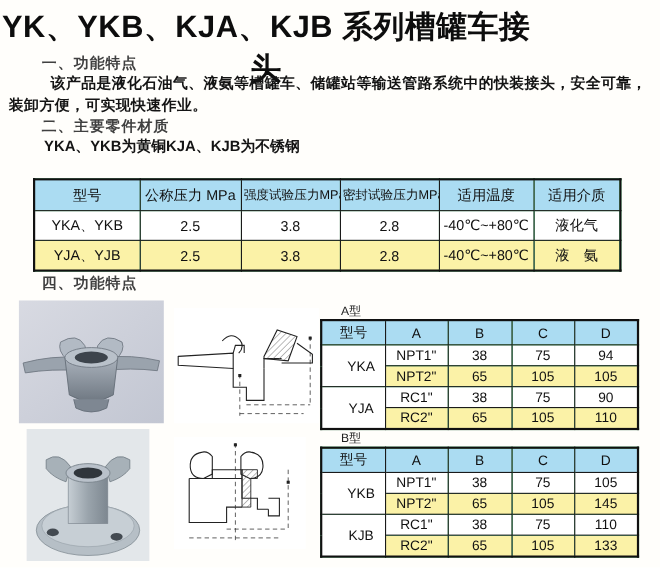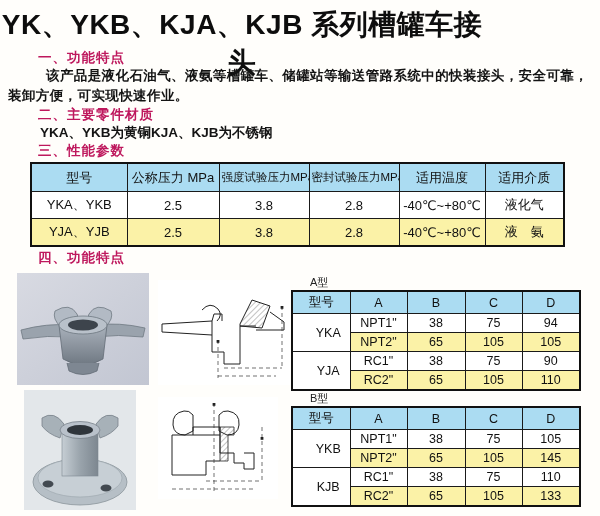--- a/index.html
+++ b/index.html
@@ -15,21 +15,21 @@
     overflow:hidden;
   }
   .abs{position:absolute;}
   .doc-title{
     top:6px;left:0;width:484px;
     text-align:center;
     font-size:28px;font-weight:bold;color:#0d0d0d;
     letter-spacing:0.5px;
   }
   .sec-heading{
-    font-size:13.5px;font-weight:bold;color:#be185d;
+    font-size:13.5px;font-weight:bold;color:#404040;
     letter-spacing:1px;
   }
   .body-para{
     left:8px;top:66px;width:586px;
     font-size:13.5px;line-height:20px;font-weight:600;
     text-indent:38px;color:#141414;
     letter-spacing:0.4px;
   }
   .materials-line{
     left:40px;top:124px;
@@ -81,21 +81,20 @@
   <div class="abs sec-heading" style="left:38px;top:49px">一、功能特点</div>
 
   <div class="abs body-para">该产品是液化石油气、液氨等槽罐车、储罐站等输送管路系统中的快装接头，安全可靠，装卸方便，可实现快速作业。</div>
 
   <div class="abs sec-heading" style="left:38px;top:106px">二、主要零件材质</div>
 
   <div class="abs materials-line">
     <span>YKA、YKB为黄铜</span><span>KJA、KJB为不锈钢</span>
   </div>
 
-  <div class="abs sec-heading" style="left:38px;top:142px">三、性能参数</div>
 
   <table class="abs perf-table" id="perfTable">
     <colgroup>
       <col style="width:96px">
         <col style="width:92px">
         <col style="width:90px">
       <col style="width:90px">
         <col style="width:86px">
         <col style="width:79px">
     </colgroup>

